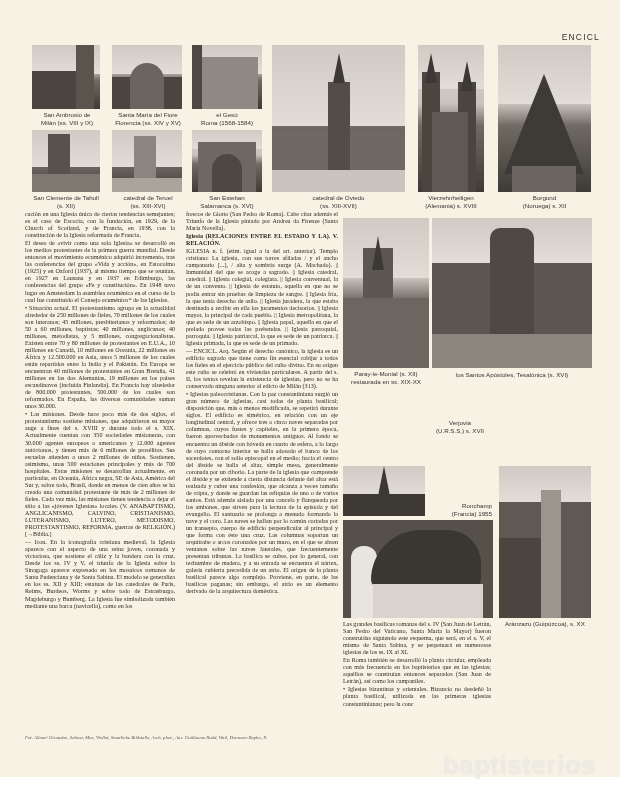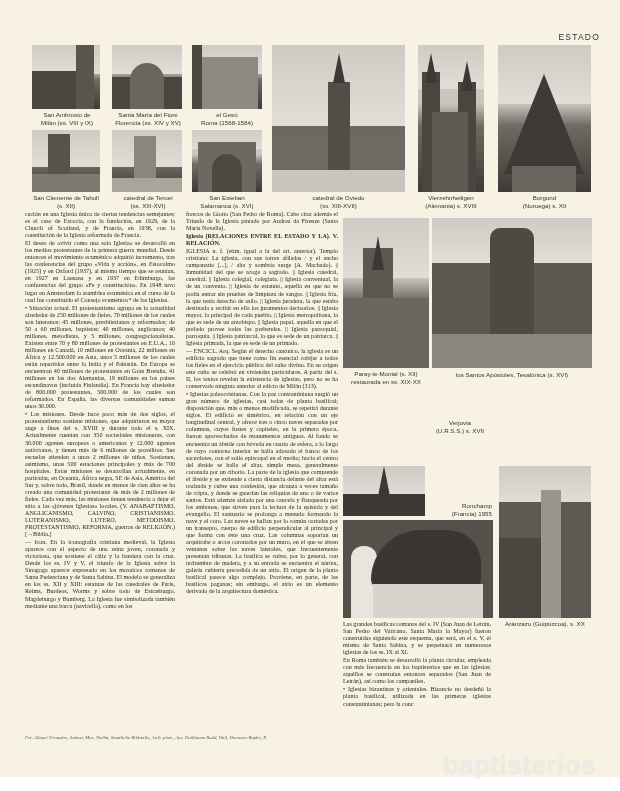--- a/index.html
+++ b/index.html
@@ -52,21 +52,21 @@
     color: rgba(255,255,255,0.55); letter-spacing: 0.5px;
     text-shadow: 0 0 1px rgba(180,175,165,0.5);
   }
   .bottom-strip {
     position: absolute; left: 0; right: 0; bottom: 0; height: 14px; background: #ffffff;
   }
 </style>
 </head>
 <body>
 
-<div class="page-header">ESTADO</div>
+<div class="page-header">ENCICL</div>
 
 <div class="photo" style="left:32px;top:45px;width:68px;height:64px;">
   <div class="sky"></div>
     <div class="bldg" style="left:0;width:50px;height:38px;"></div>
     <div class="bldg" style="left:44px;width:18px;height:64px;background:#5a544d;"></div>
 </div>
 <div class="caption" style="left:22px;top:111px;width:90px;">
   <div>San Ambrosio de</div>
     <div>Milán (ss. VIII y IX)</div>
 </div>

